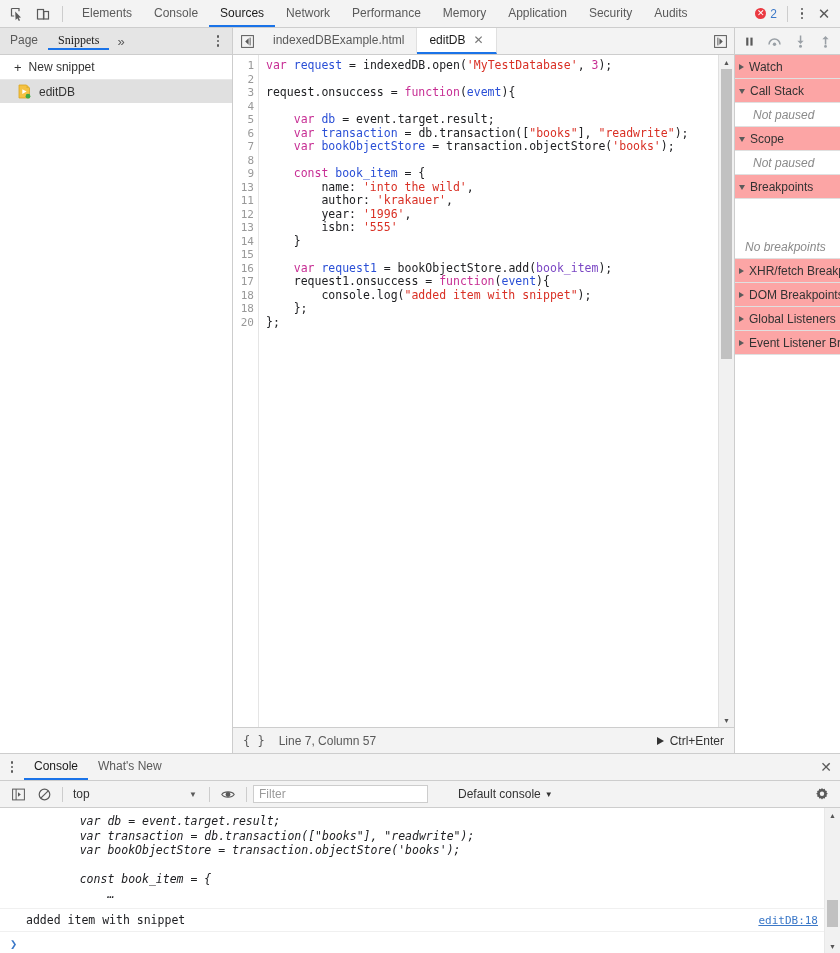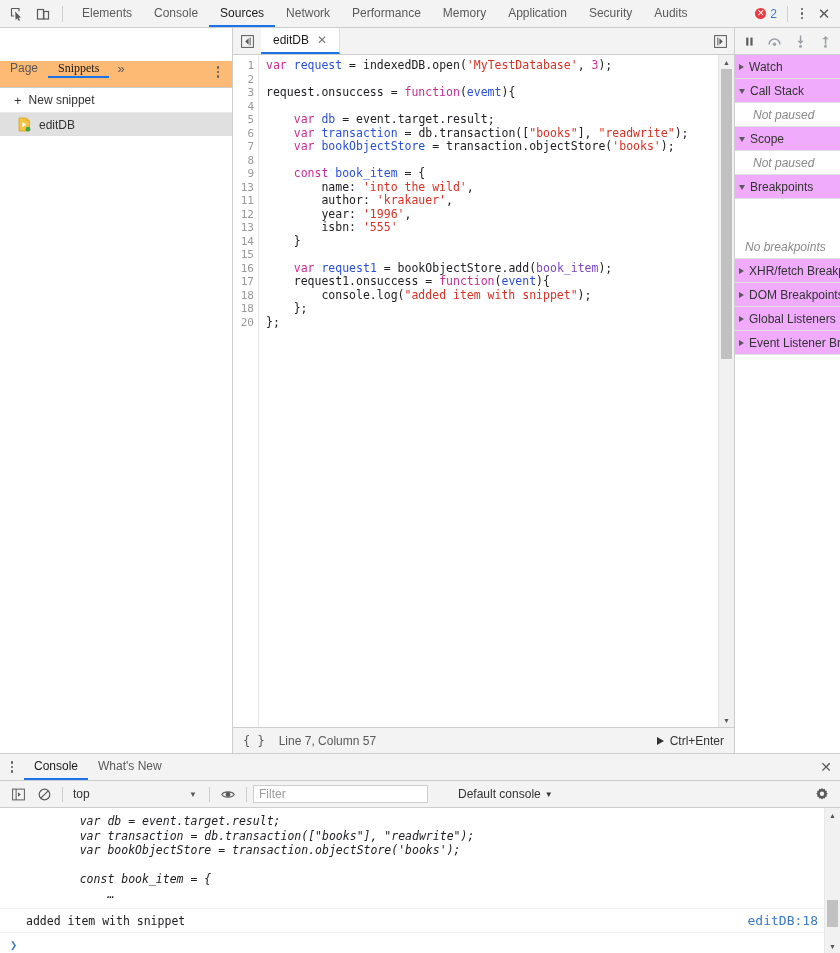--- a/index.html
+++ b/index.html
@@ -121,26 +121,25 @@
     width: 232px;
     min-width: 232px;
     display: flex;
     flex-direction: column;
     border-right: 1px solid #cdcdcd;
     background: #fff;
   }
   .nav-tabbar {
     height: 26px;
     min-height: 26px;
-    background: #fdba74;
+    background: #e5e5e5;
     border-bottom: 1px solid #cdcdcd;
     display: flex;
-    align-items: flex-start;
+    align-items: center;
     position: relative;
-    margin-top: 33px;
   }
   .nav-tab {
     padding: 0 10px;
     display: flex;
     align-items: center;
     font-size: 12px;
     color: #5a5a5a;
     cursor: pointer;
     border-bottom: 2px solid transparent;
   }
@@ -315,21 +314,21 @@
   .dbg-sections { flex:1; overflow:hidden; }
   .dbg-sec {
     height: 23px;
     display: flex;
     align-items: center;
     font-size: 12px;
     color: #333;
     border-bottom: 1px solid #e0e0e0;
     padding-left: 4px;
     cursor: pointer;
-    background: #f0abfc;
+    background: #fca5a5;
     white-space: nowrap;
     overflow: hidden;
   }
   .tri {
     width: 0; height: 0; margin-right: 5px; flex:none;
   }
   .tri.right { border-left: 5px solid #5a5a5a; border-top: 3.5px solid transparent; border-bottom: 3.5px solid transparent; }
   .tri.down  { border-top: 5px solid #5a5a5a; border-left: 3.5px solid transparent; border-right: 3.5px solid transparent; margin-top:2px;}
   .dbg-empty {
     height: 23px;
@@ -434,22 +433,23 @@
     align-items: center;
     padding: 4px 6px 4px 0;
     font-family: "DejaVu Sans Mono", monospace;
     font-size: 11.5px;
     color: #202124;
   }
   .msg-row .txt { padding-left: 26px; }
   .msg-link {
     margin-left: auto;
     color: #3b78c8;
+    text-decoration: underline;
     font-family: "DejaVu Sans Mono", monospace;
-    font-size: 13px;
+    font-size: 11px;
     cursor: pointer;
   }
   .prompt-row {
     display:flex; align-items:flex-start; padding: 5px 0 0 10px; flex:1;
   }
   .prompt-caret { color:#3b78c8; font-family:"DejaVu Sans Mono", monospace; font-size:12px;}
   .console-scroll {
     width: 15px; min-width:15px; background:#f1f1f1; border-left:1px solid #e8e8e8;
     display:flex; flex-direction:column; align-items:center;
   }
@@ -558,20 +558,23 @@
     </div>
 
     <div class="editor-col">
       <div class="editor-tabbar">
         <div class="ed-arrow-btn">
           <svg width="13" height="13" viewBox="0 0 13 13">
             <rect x="0.6" y="0.6" width="11.8" height="11.8" fill="none" stroke="#5a5a5a" stroke-width="1"></rect>
             <path d="M7.6 3.2 L4.2 6.5 L7.6 9.8 Z" fill="#5a5a5a"></path>
             <rect x="8.6" y="2.6" width="1" height="7.8" fill="#5a5a5a"></rect>
           </svg>
+        </div>
+        <div class="ed-tab">
+          <span>indexedDBExample.html</span>
         </div>
         <div class="ed-tab active">
           <span>editDB</span>
           <span class="ed-tab-close">✕</span>
         </div>
         <div class="ed-right-btn">
           <svg width="13" height="13" viewBox="0 0 13 13">
             <rect x="0.6" y="0.6" width="11.8" height="11.8" fill="none" stroke="#5a5a5a" stroke-width="1"></rect>
             <path d="M5.4 3.2 L8.8 6.5 L5.4 9.8 Z" fill="#5a5a5a"></path>
             <rect x="3.4" y="2.6" width="1" height="7.8" fill="#5a5a5a"></rect>

